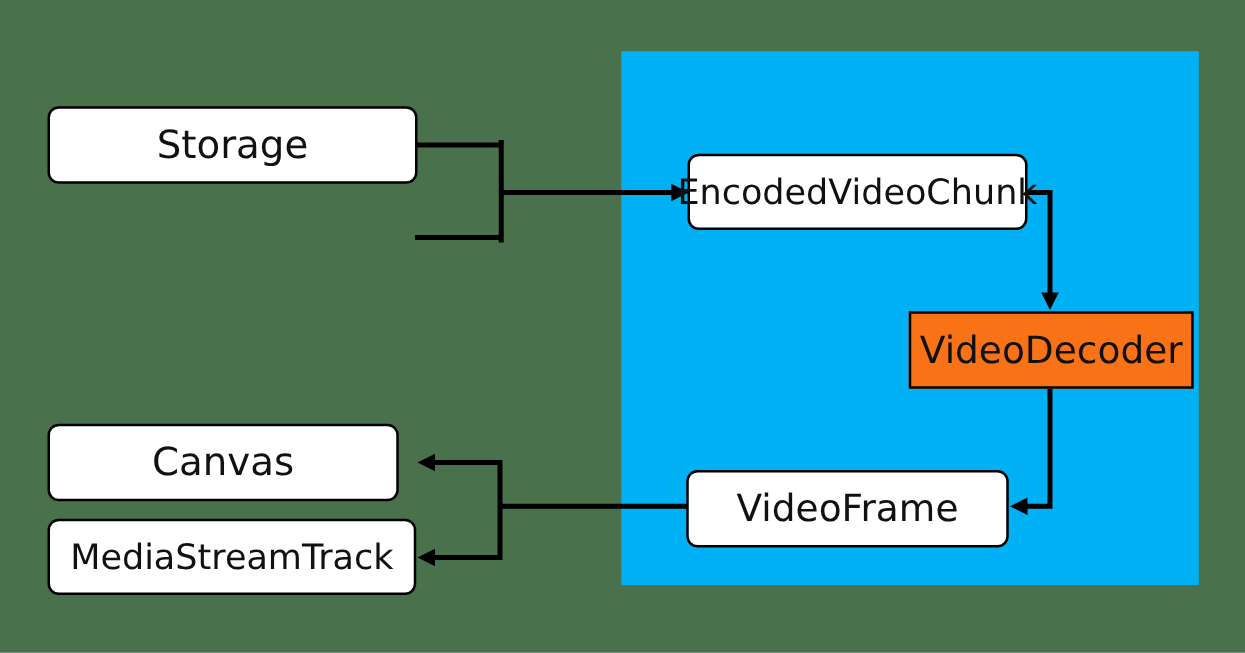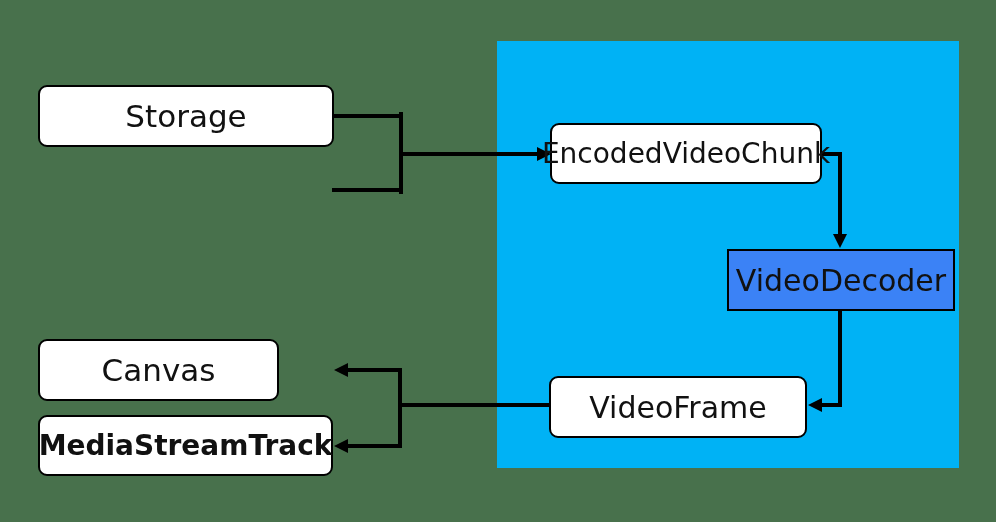--- a/index.html
+++ b/index.html
@@ -34,22 +34,22 @@
     border: 2px solid #000000;
     border-radius: 9px;
     display: flex;
     align-items: center;
     justify-content: center;
     color: #111111;
     white-space: nowrap;
   }
   .node-storage          { left: 38px;  top: 85px;  width: 296px; height: 62px; font-size: 31px; }
   .node-network          { left: 38px;  top: 158px; width: 296px; height: 62px; font-size: 31px; }
-  .node-canvas           { left: 38px;  top: 339px; width: 241px; height: 62px; font-size: 31px; }
-  .node-mst              { left: 38px;  top: 415px; width: 295px; height: 61px; font-size: 28px; font-weight: bold; }
+  .node-canvas           { left: 38px;  top: 339px; width: 281px; height: 62px; font-size: 31px; }
+  .node-mst              { left: 38px;  top: 415px; width: 295px; height: 61px; font-size: 28px; }
   .node-evc              { left: 550px; top: 123px; width: 272px; height: 61px; font-size: 28px; }
   .node-decoder          { left: 727px; top: 249px; width: 228px; height: 62px; font-size: 30px; border-radius: 0; }
   .node-frame            { left: 549px; top: 376px; width: 258px; height: 62px; font-size: 30px; }
 </style>
 </head>
 <body>
 
 <div id="stage" style="background: rgb(72, 113, 76);">
 
   <div class="panel" style="background: rgb(0, 178, 245);"></div>
@@ -68,21 +68,21 @@
     <path class="edge" d="M549 405 H400 M400 370 V446 M400 370 H348 M400 446 H348" fill="none" stroke="#000000" stroke-width="4" stroke-linecap="square"></path>
     <polygon class="arrowhead" points="334,370 348,363 348,377" fill="#000000"></polygon>
     <polygon class="arrowhead" points="334,446 348,439 348,453" fill="#000000"></polygon>
   </svg>
 
   <div class="node node-storage" style="color: rgb(17, 17, 17); border-color: rgb(0, 0, 0);">Storage</div>
 
 
   <div class="node node-evc" style="color: rgb(17, 17, 17); border-color: rgb(0, 0, 0);">EncodedVideoChunk</div>
 
-  <div class="node node-decoder" style="background: #3b82f6; color: rgb(17, 17, 17); border-color: rgb(0, 0, 0);">VideoDecoder</div>
+  <div class="node node-decoder" style="background: #f97316; color: rgb(17, 17, 17); border-color: rgb(0, 0, 0);">VideoDecoder</div>
 
   <div class="node node-frame" style="color: rgb(17, 17, 17); border-color: rgb(0, 0, 0);">VideoFrame</div>
 
   <div class="node node-canvas" style="color: rgb(17, 17, 17); border-color: rgb(0, 0, 0);">Canvas</div>
 
   <div class="node node-mst" style="color: rgb(17, 17, 17); border-color: rgb(0, 0, 0);">MediaStreamTrack</div>
 
 </div>
 
 </body></html>

